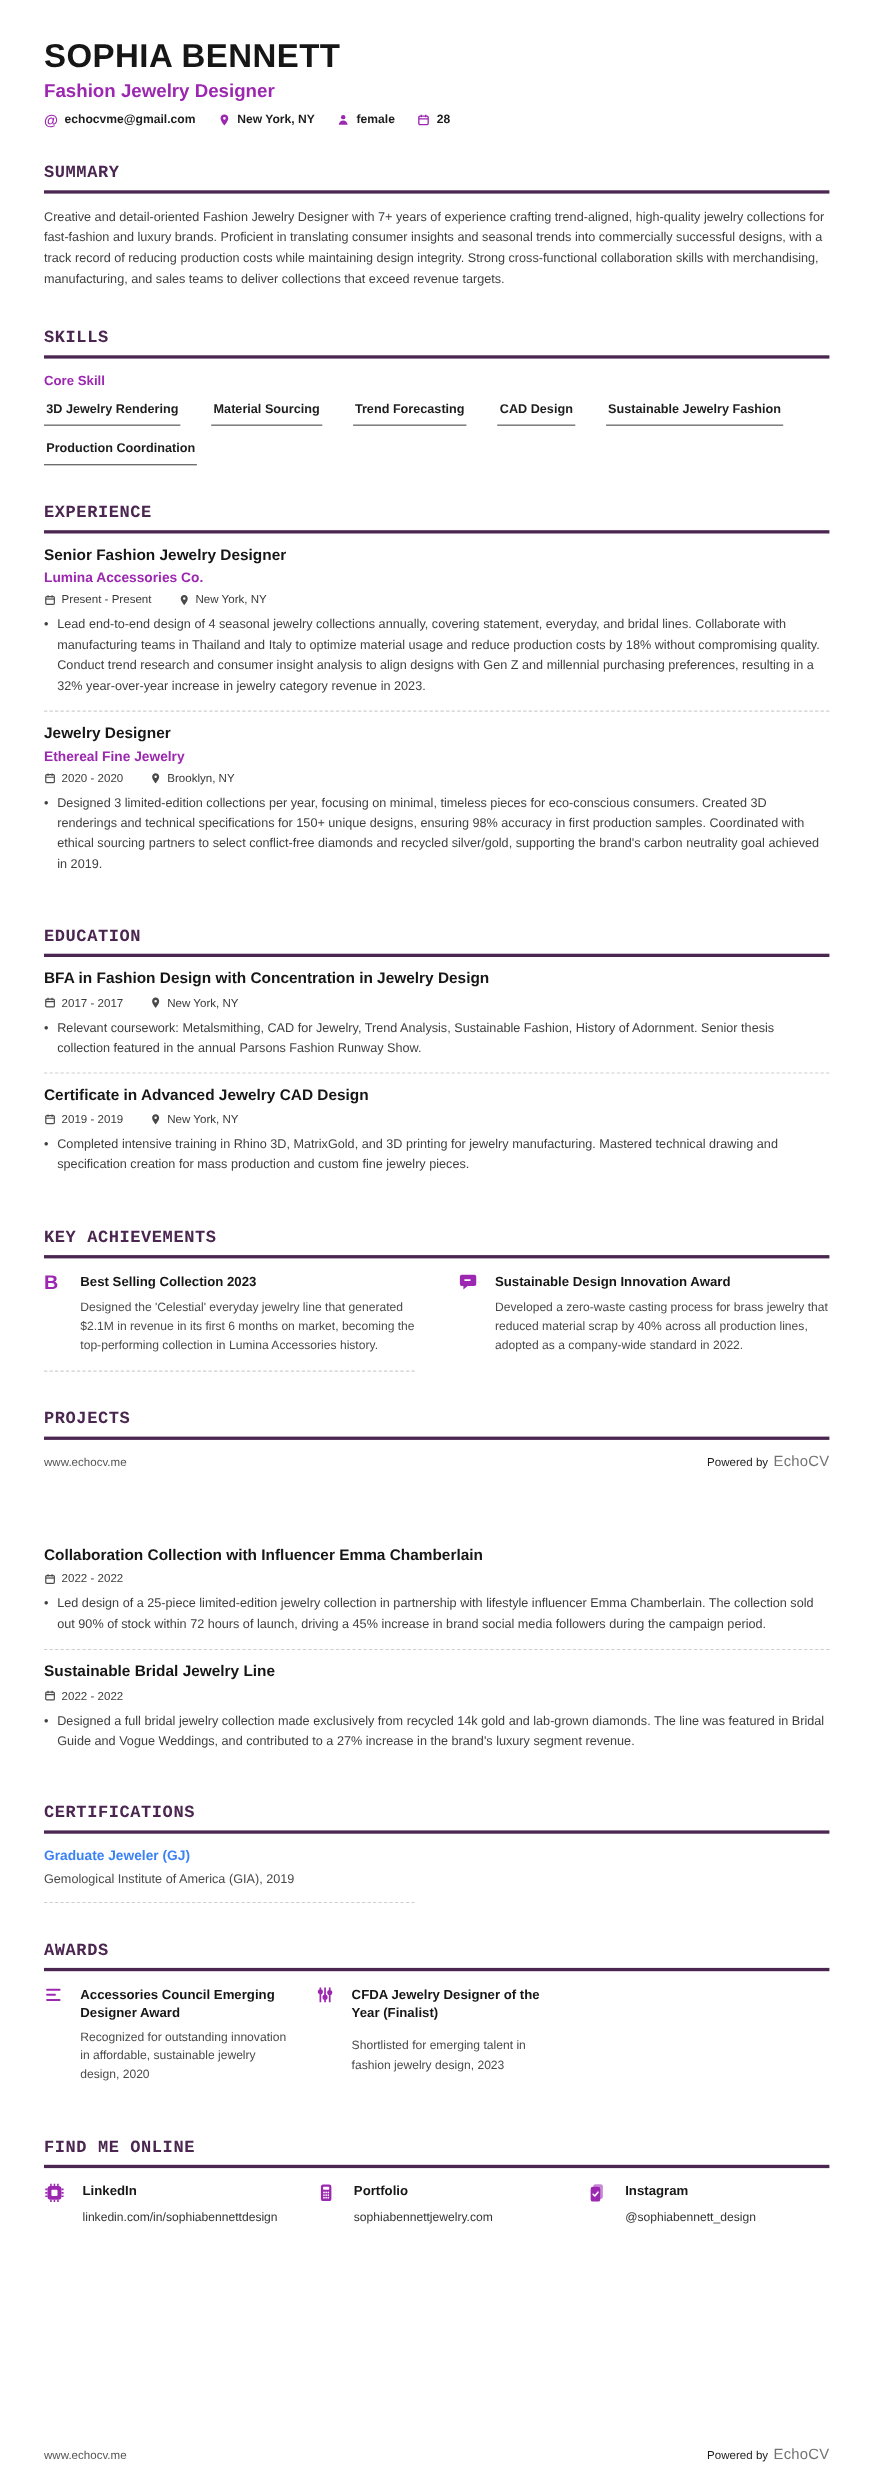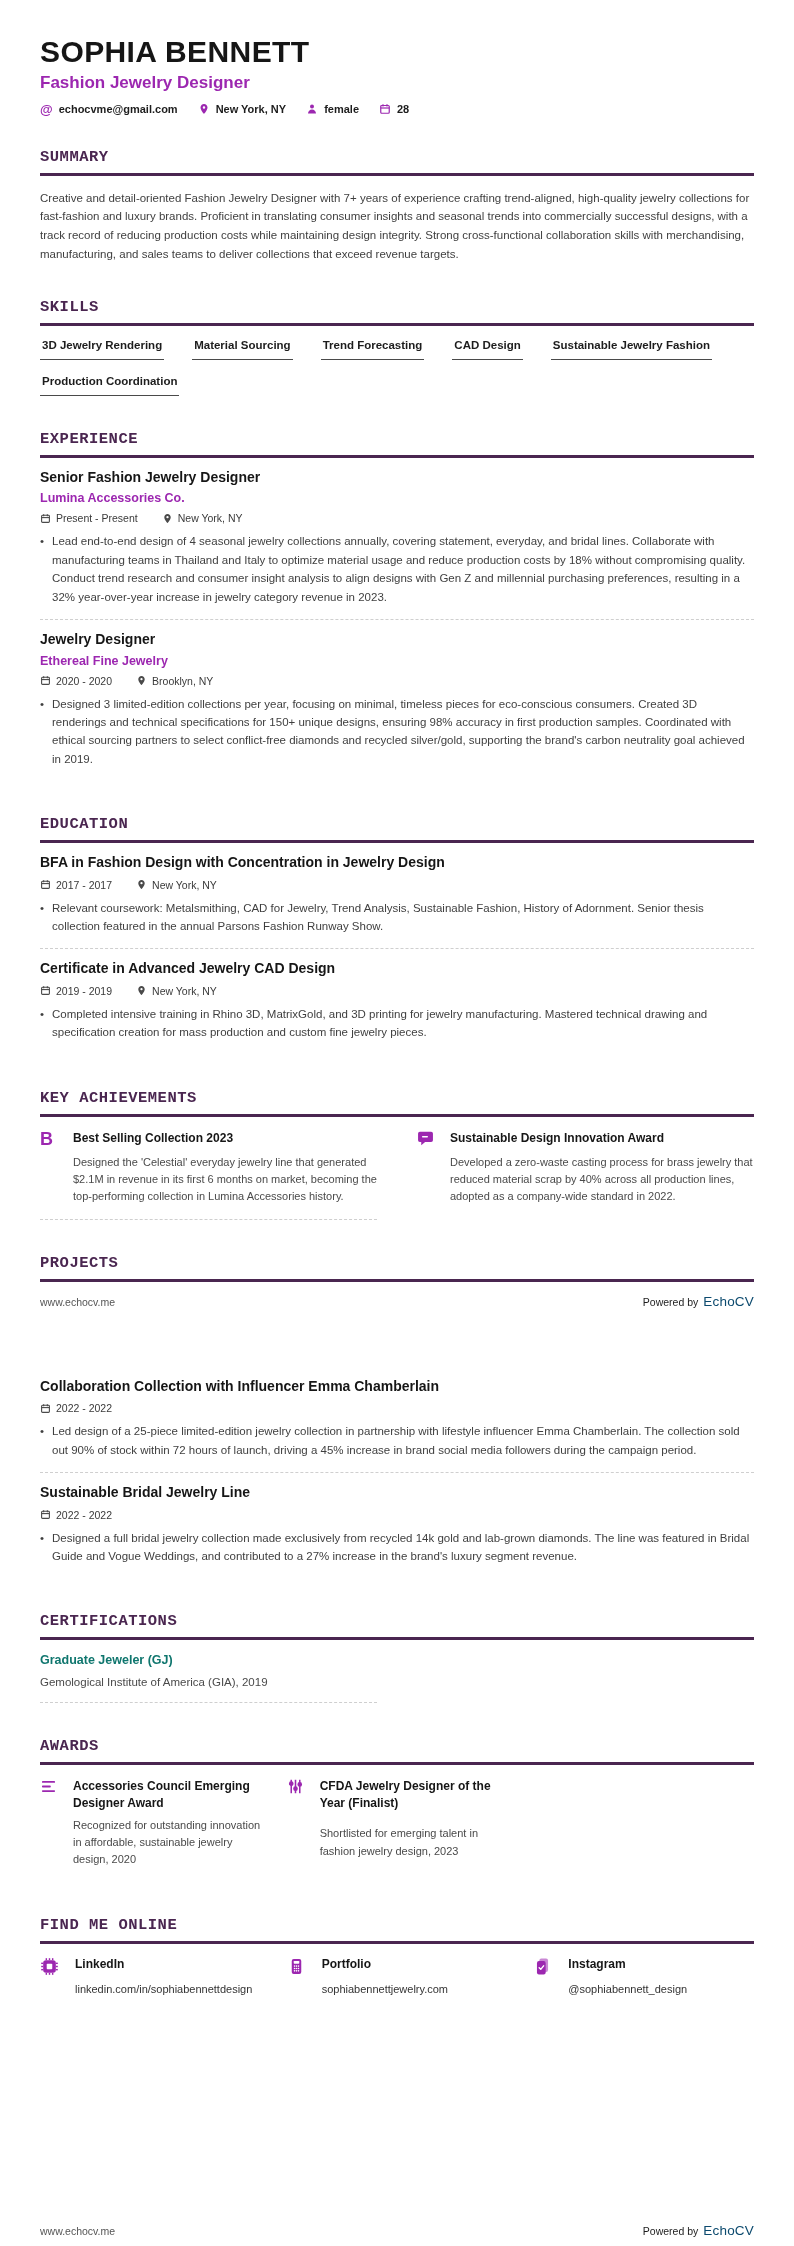--- a/index.html
+++ b/index.html
@@ -45,33 +45,33 @@
   .icon-item{display:grid;grid-template-columns:24px 1fr;column-gap:9px;padding:13px 0;align-items:start;}
   .icon-item.sep{border-bottom:1px dashed #cfcfcf;}
   .ii-icon{color:#9c27b0;display:flex;justify-content:flex-start;}
   .ii-icon svg{width:17px;height:17px;display:block;}
   .letter-icon{font-size:18px;font-weight:800;color:#9c27b0;line-height:1;}
   .ii-title{font-size:12px;font-weight:800;color:#161616;line-height:1.35;}
   .ii-text{grid-column:2;font-size:11px;line-height:1.58;color:#4a4a4a;margin-top:6px;}
   
   .cert-item{padding:13px 0 14px;}
   .cert-item.sep{border-bottom:1px dashed #cfcfcf;}
-  .cert-title{font-size:12.5px;font-weight:800;color:#0f766e;}
+  .cert-title{font-size:12.5px;font-weight:800;color:#3b82f6;}
   .cert-sub{font-size:11.5px;color:#4a4a4a;margin-top:9px;}
   
   .online-item{display:grid;grid-template-columns:26px 1fr;column-gap:9px;padding:13px 0;align-items:start;}
   .online-item .ii-icon svg{width:19px;height:19px;}
   .online-label{font-size:12px;font-weight:800;color:#161616;}
   .online-value{grid-column:2;font-size:11px;color:#333;margin-top:7px;}
   
   .page-footer{display:flex;justify-content:space-between;align-items:baseline;}
   .footer-site{font-size:10.5px;color:#555;}
   .footer-right{display:flex;align-items:baseline;gap:5px;}
   .powered-by{font-size:10.5px;color:#1d1d1d;}
-  .brand{font-size:13.5px;color:#0c4a6e;letter-spacing:.2px;}
+  .brand{font-size:13.5px;color:#737373;letter-spacing:.2px;}
   .mid-footer{margin-top:12px;}
   .projects-body{margin-top:58px;}
   .bottom-footer{position:absolute;left:40px;right:40px;bottom:8px;}
 </style>
 </head>
 <body>
 
 <div class="page">
 
   <header>
@@ -113,20 +113,21 @@
     </div>
   </header>
 
   <section class="section first">
     <div class="sec-head">SUMMARY</div>
     <p class="summary-text">Creative and detail-oriented Fashion Jewelry Designer with 7+ years of experience crafting trend-aligned, high-quality jewelry collections for fast-fashion and luxury brands. Proficient in translating consumer insights and seasonal trends into commercially successful designs, with a track record of reducing production costs while maintaining design integrity. Strong cross-functional collaboration skills with merchandising, manufacturing, and sales teams to deliver collections that exceed revenue targets.</p>
   </section>
 
   <section class="section">
     <div class="sec-head">SKILLS</div>
+    <div class="skill-group-label">Core Skill</div>
     <div class="skill-row">
       <span class="skill">3D Jewelry Rendering</span>
       <span class="skill">Material Sourcing</span>
       <span class="skill">Trend Forecasting</span>
       <span class="skill">CAD Design</span>
       <span class="skill">Sustainable Jewelry Fashion</span>
       <span class="skill">Production Coordination</span>
     </div>
   </section>
 

